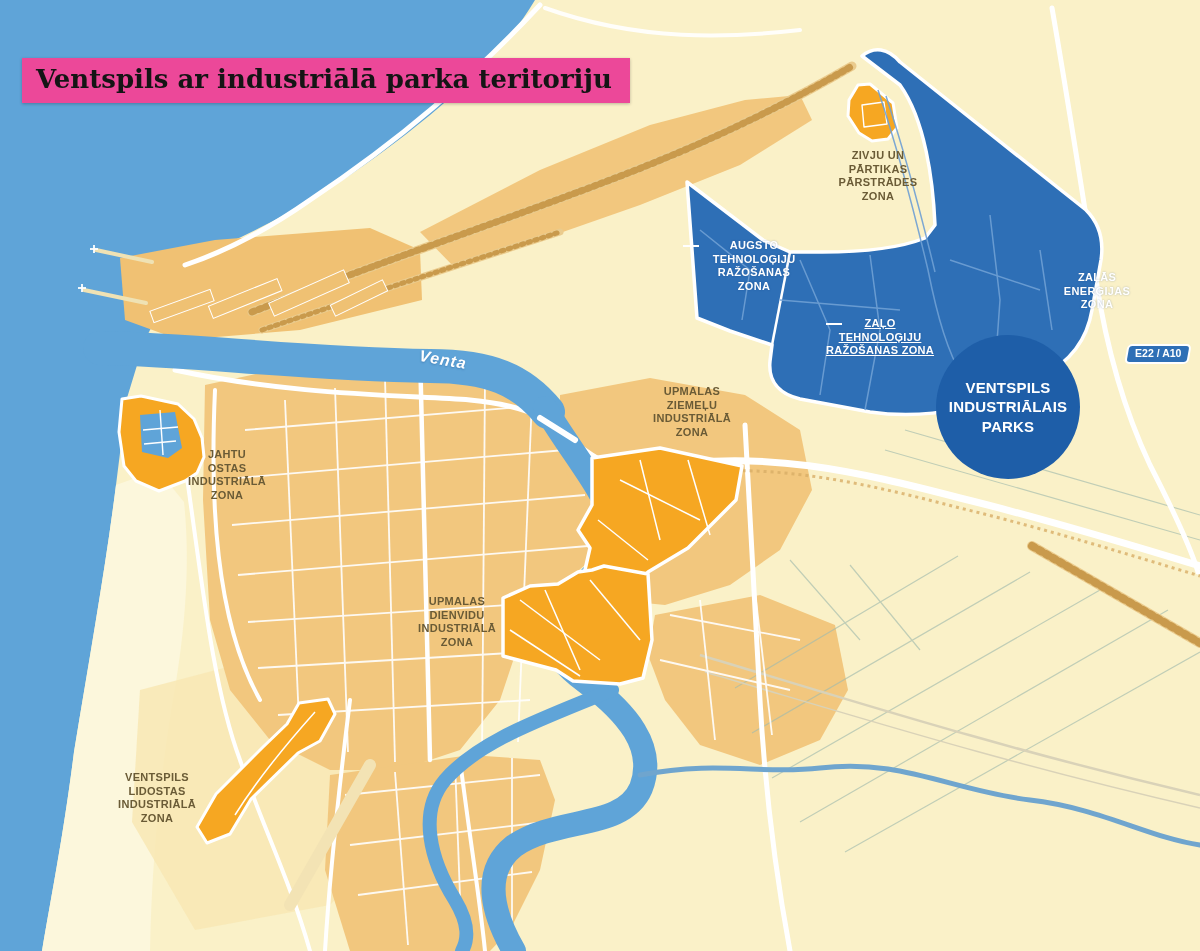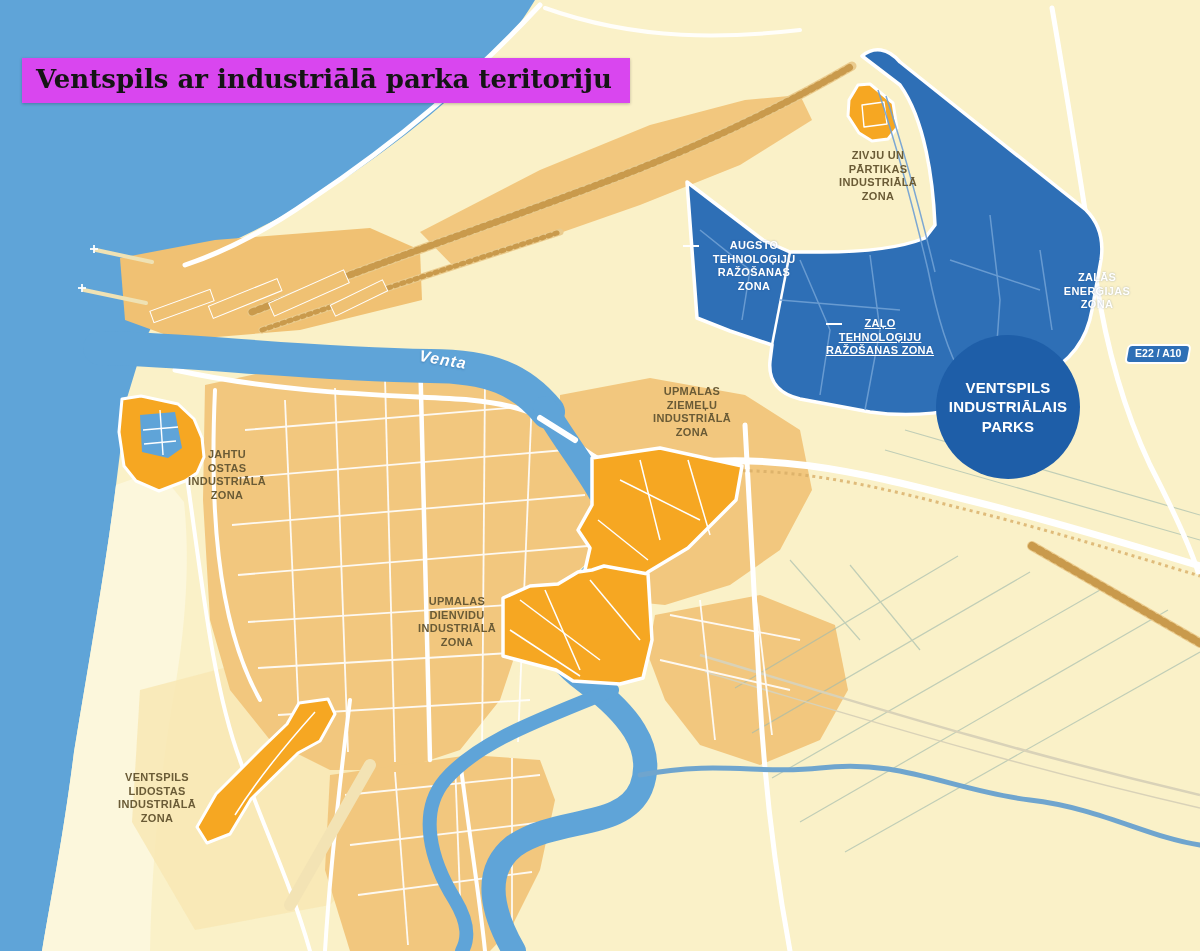--- a/index.html
+++ b/index.html
@@ -12,21 +12,21 @@
   .map-label{
     position:absolute;transform:translateX(-50%);
     text-align:center;white-space:pre-line;
     font:bold 11px/1.24 "Liberation Sans",sans-serif;
     letter-spacing:.3px;pointer-events:none;
   }
   .lbl-dark{color:#6A5B36;}
   .lbl-light{color:#FFFFFF;text-shadow:0 0 2px rgba(20,60,120,.35);margin-left:27px;}
   .title-bar{
     position:absolute;left:22px;top:58px;
-    background:#d946ef;color:#151515;
+    background:#ec4899;color:#151515;
     font:bold 26px/1.1 "DejaVu Serif",serif;
     padding:7px 18px 9px 14px;
     box-shadow:0 1px 3px rgba(0,0,0,.25);
   }
   .park-circle{
     position:absolute;left:936px;top:335px;width:144px;height:144px;
     border-radius:50%;background:#1E5EA8;
     display:flex;align-items:center;justify-content:center;
     text-align:center;color:#fff;white-space:pre-line;
     font:bold 15px/1.3 "Liberation Sans",sans-serif;letter-spacing:.2px;
@@ -239,21 +239,21 @@
     </g>
   </g>
 </svg>
 
 <div class="title-bar">Ventspils ar industriālā parka teritoriju</div>
 
 <div class="river-label">Venta</div>
 
 <div class="map-label lbl-dark" style="left:878px;top:149px;">ZIVJU UN
 PĀRTIKAS
-INDUSTRIĀLĀ
+PĀRSTRĀDES
 ZONA</div>
 <div class="map-label lbl-light" style="left:727px;top:239px;">AUGSTO
 TEHNOLOĢIJU
 RAŽOŠANAS
 ZONA</div>
 <div class="map-label lbl-light" style="left:853px;top:317px;text-decoration:underline;">ZAĻO
 TEHNOLOĢIJU
 RAŽOŠANAS ZONA</div>
 <div class="map-label lbl-light" style="left:1070px;top:271px;">ZAĻĀS
 ENERĢIJAS

